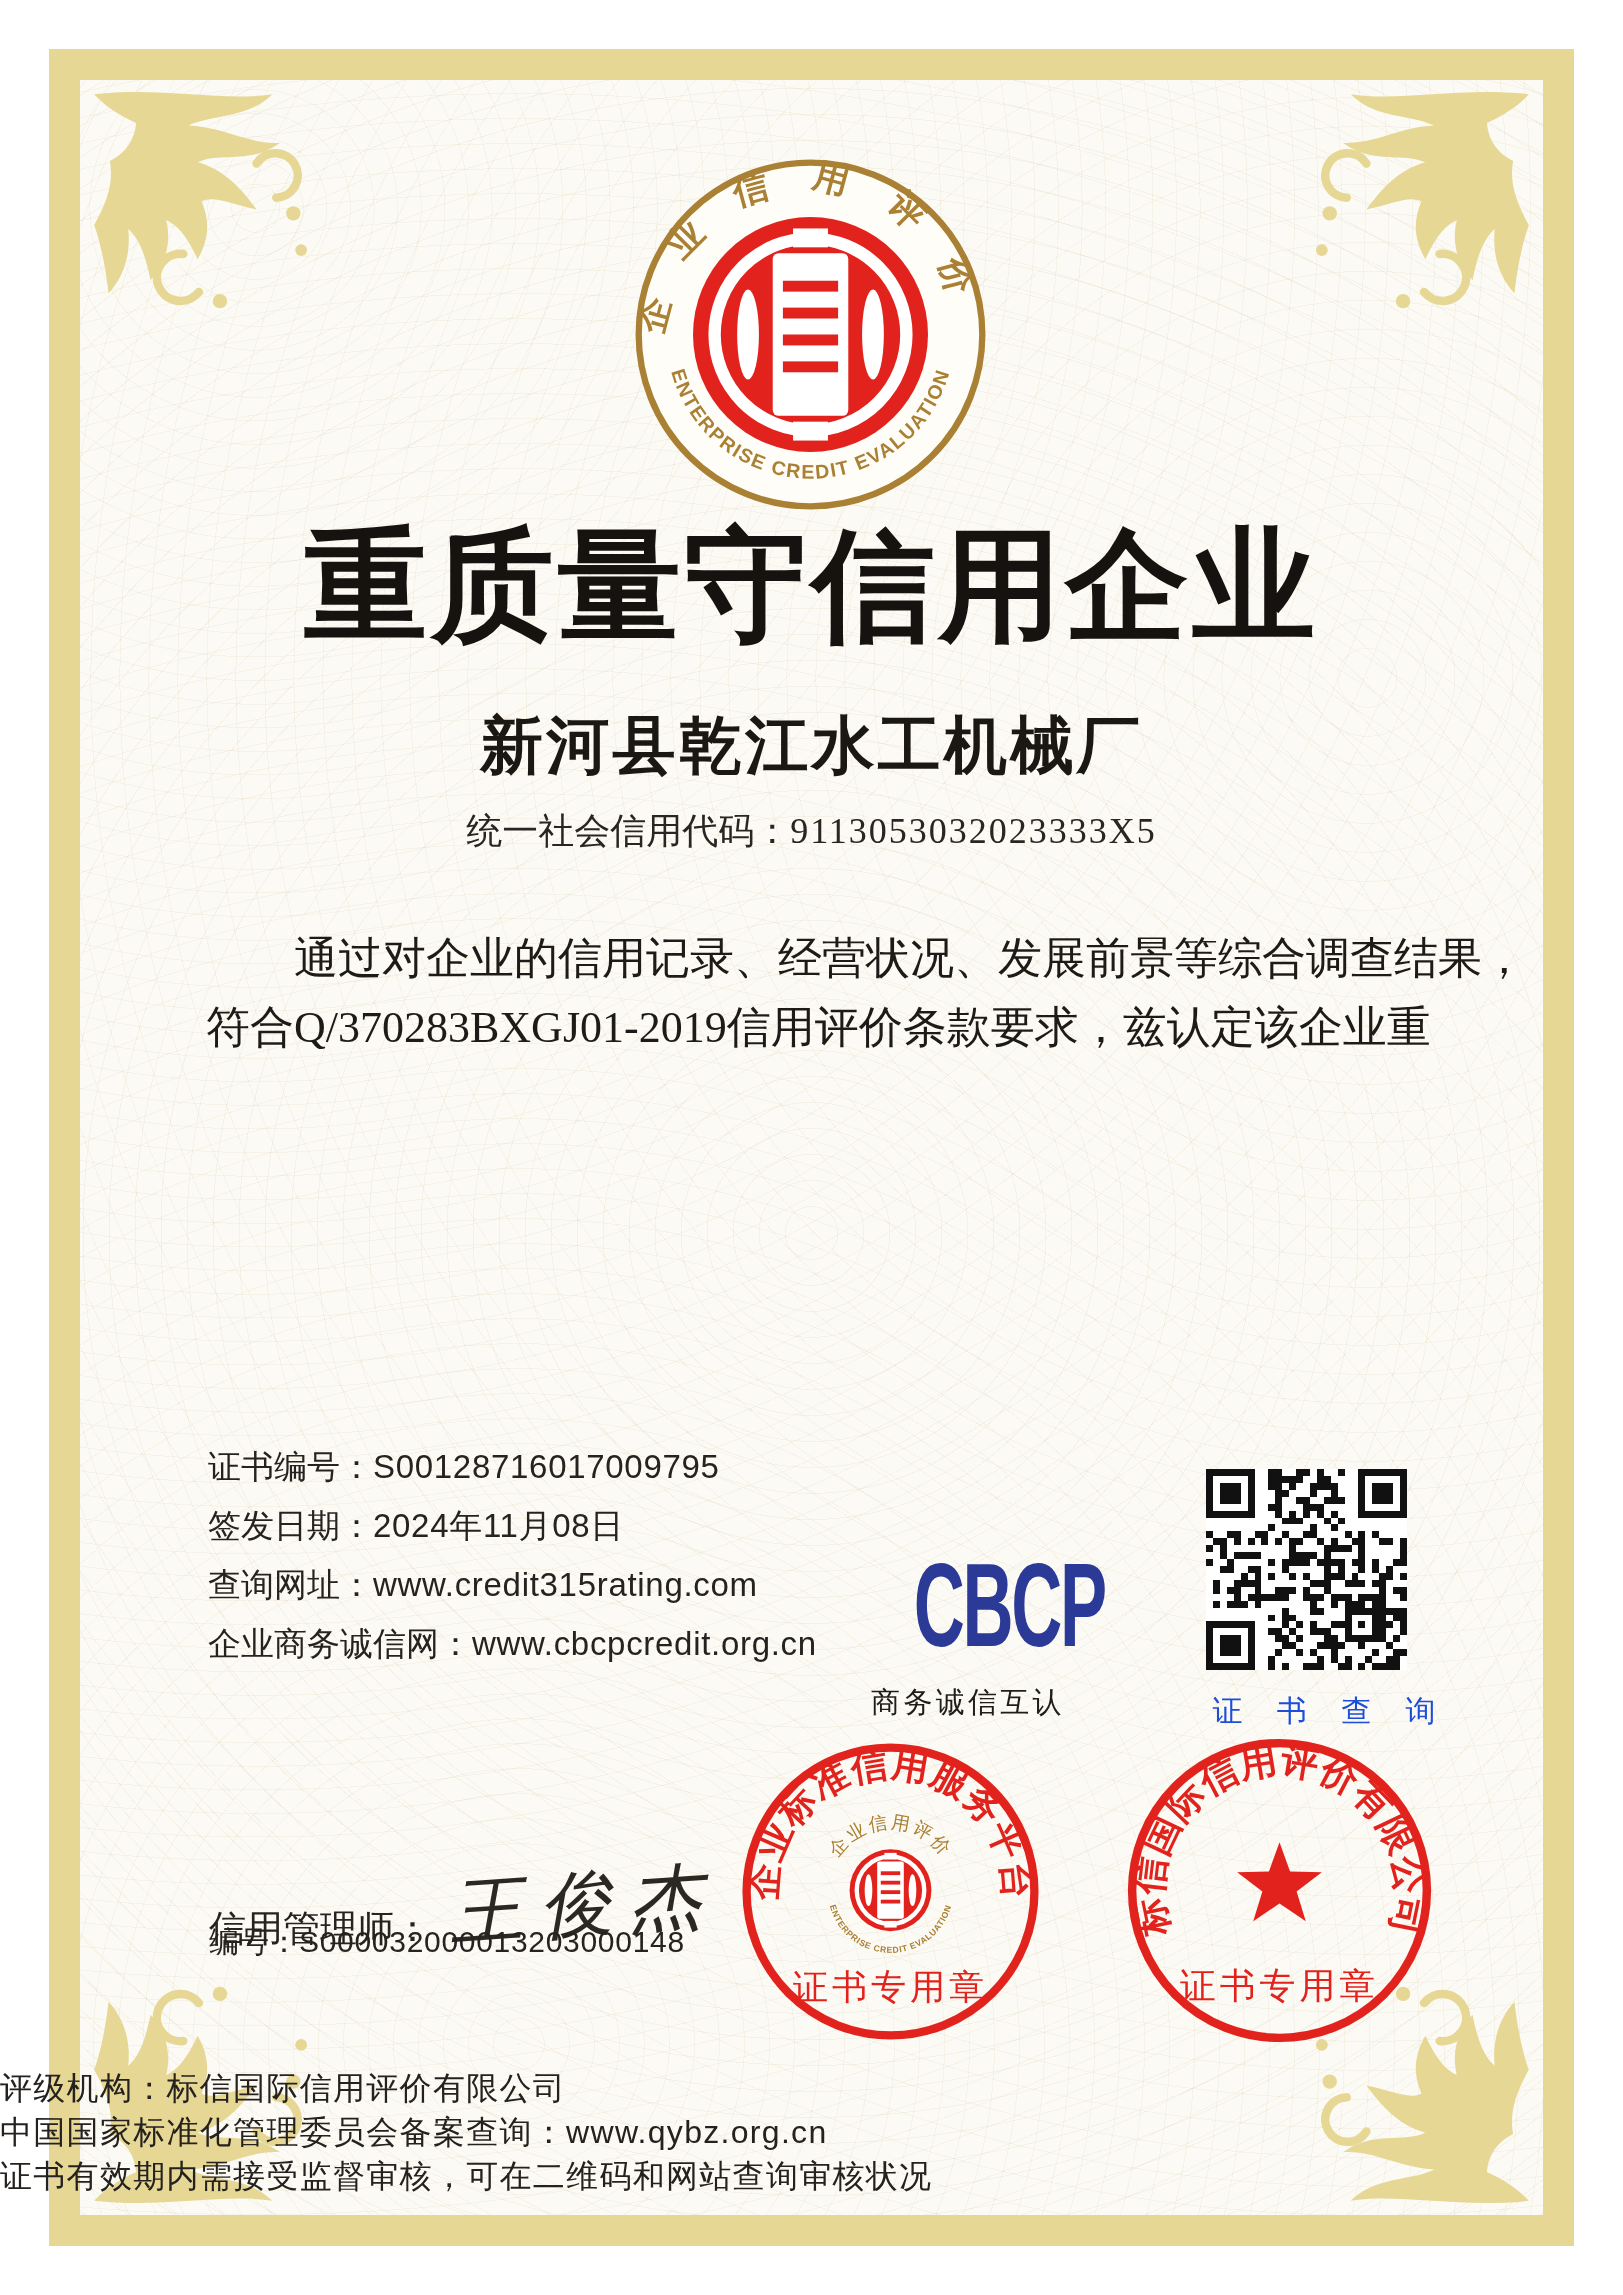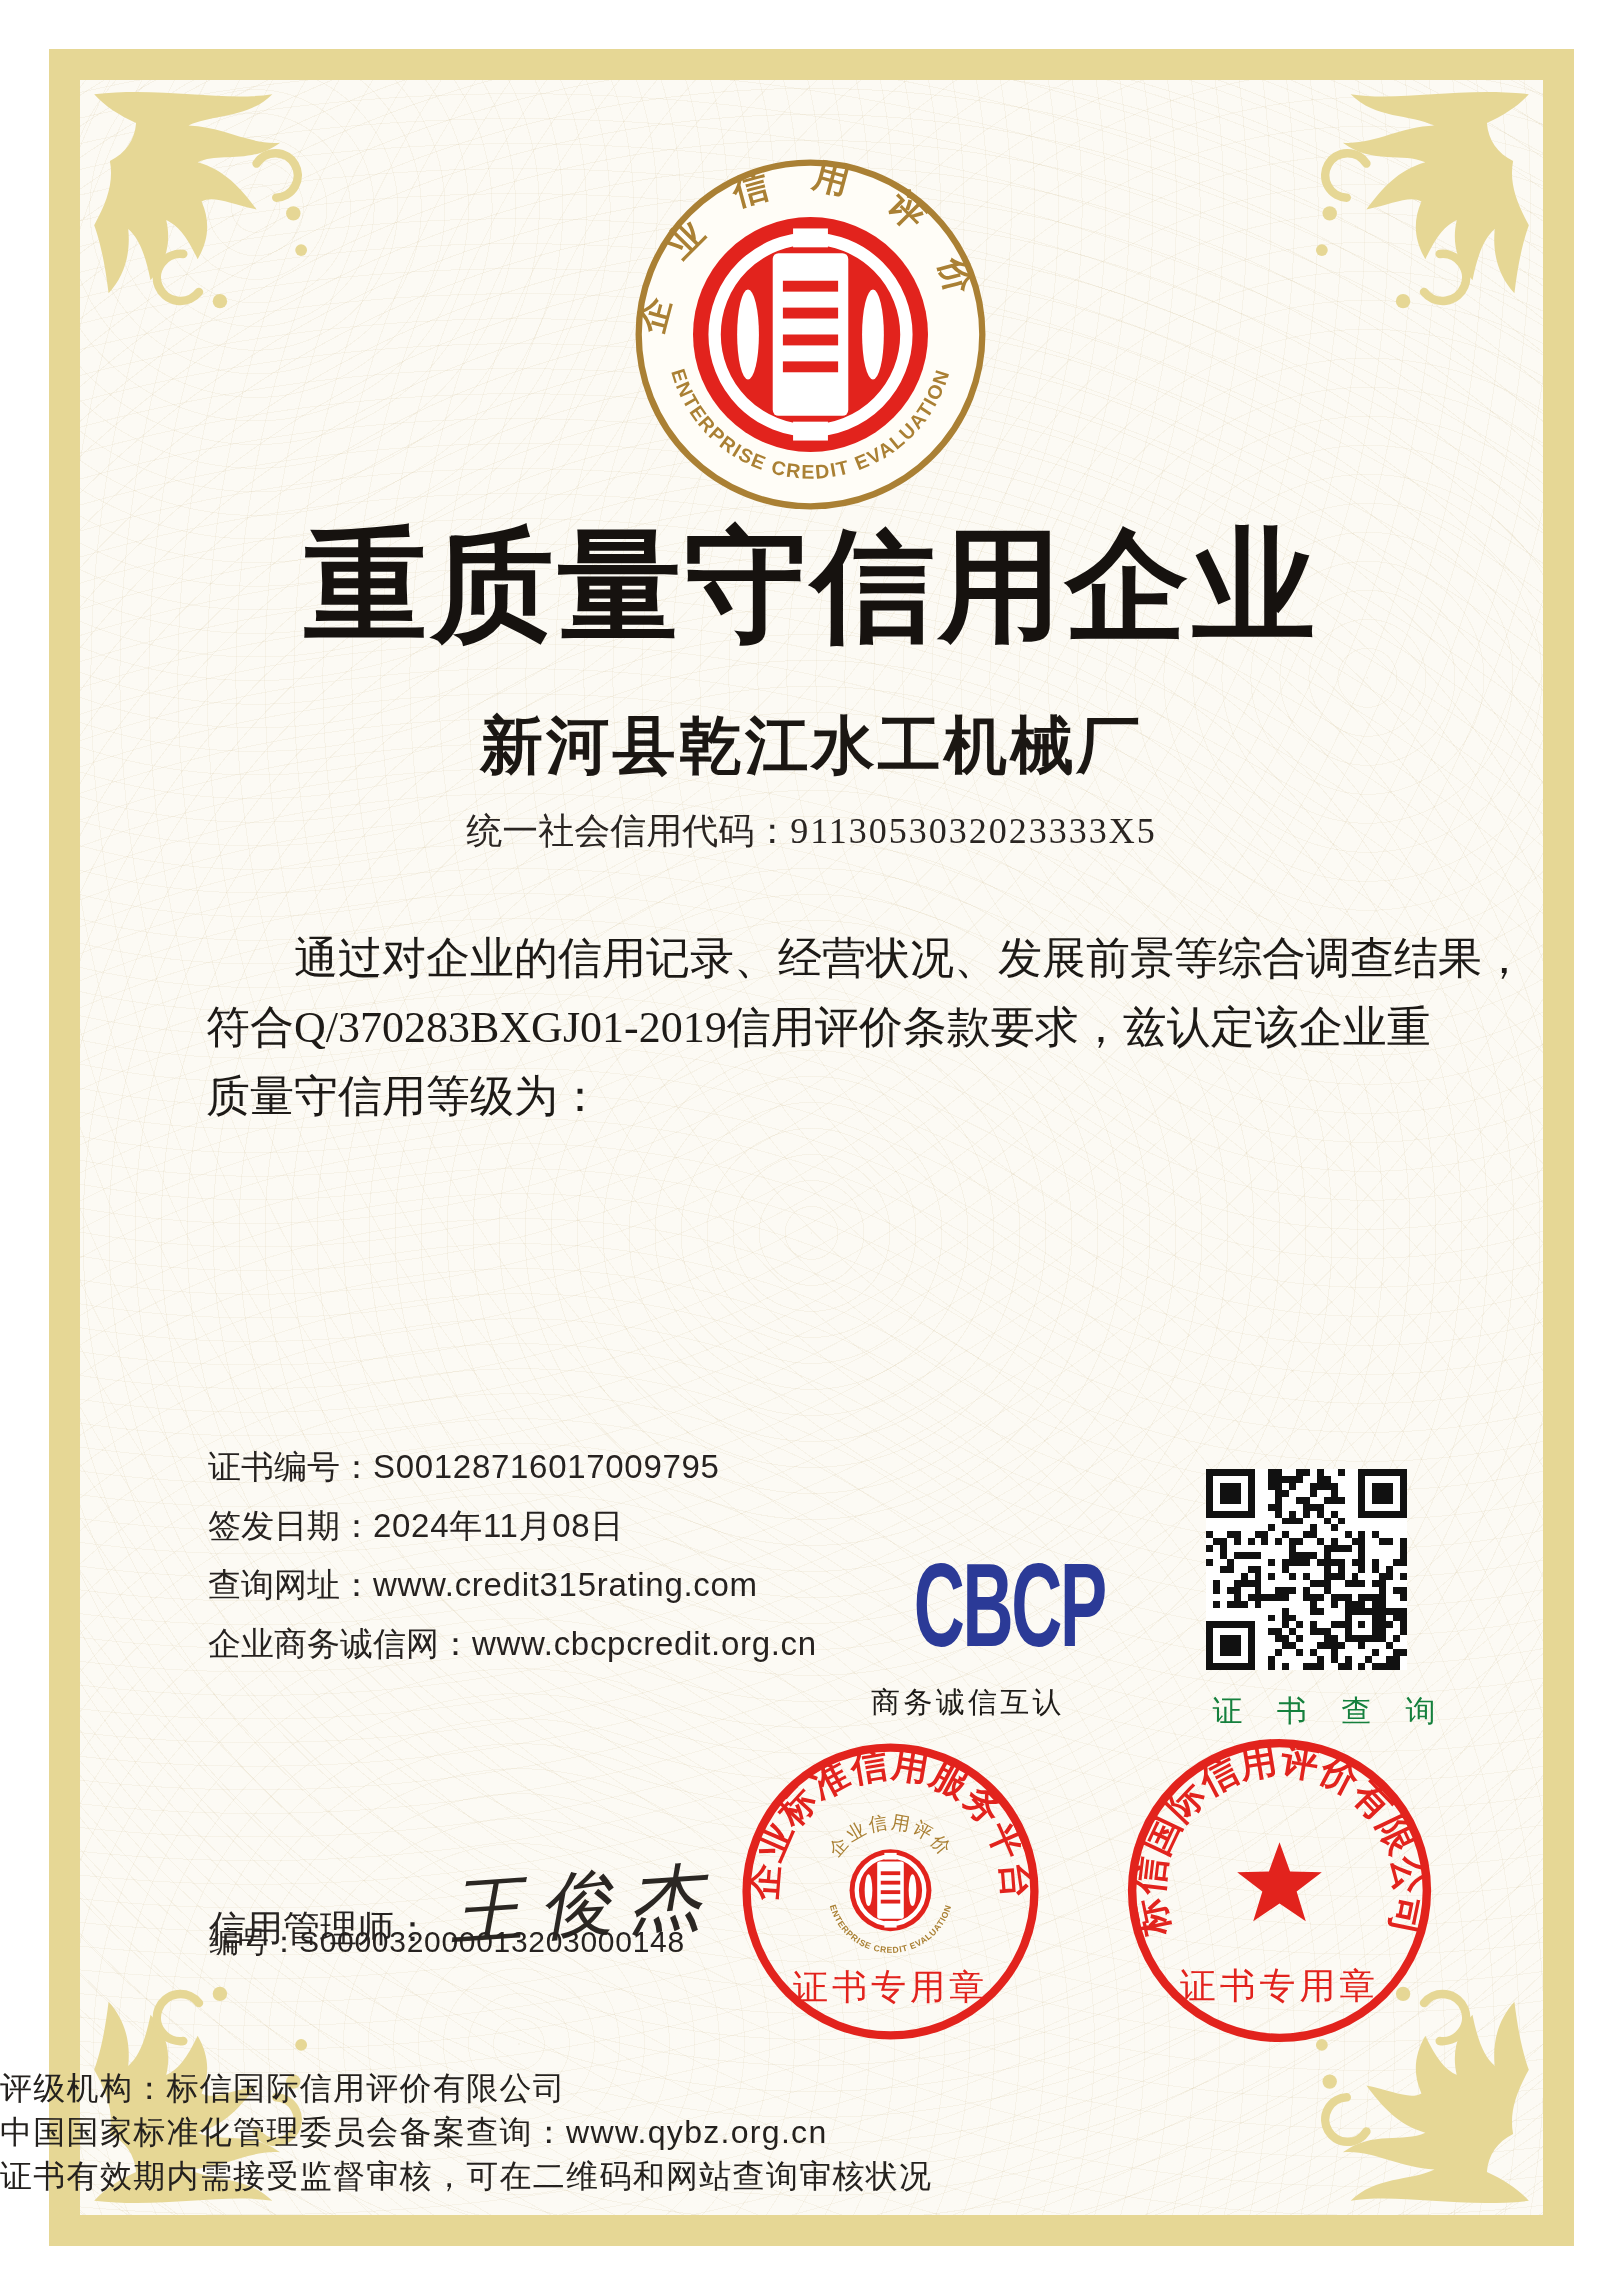--- a/index.html
+++ b/index.html
@@ -79,21 +79,21 @@
 
   .cbcp{position:absolute;left:850px;top:1548px;width:236px;text-align:center;}
   .cbcp .word{
     display:inline-block;font-size:118px;line-height:114px;font-weight:700;
     color:var(--blue);transform:scaleX(0.60);transform-origin:50% 50%;letter-spacing:-3.9px;
   }
   .cbcp .cap{margin-top:21px;font-size:29px;letter-spacing:3.3px;color:#1f1c19;}
 
   .qrblock{position:absolute;left:1206px;top:1469px;width:201px;text-align:center;}
   .qrblock svg{width:201px;height:201px;background:#fff;display:block;}
-  .qrblock .cap{margin-top:21px;font-size:30px;letter-spacing:13px;color:#15803d;white-space:nowrap;margin-left:6.5px;}
+  .qrblock .cap{margin-top:21px;font-size:30px;letter-spacing:13px;color:#1d4ed8;white-space:nowrap;margin-left:6.5px;}
 
   .manager{position:absolute;left:209px;top:1868px;font-size:37px;color:#262220;white-space:nowrap;}
   .signature{
     display:inline-block;font-family:"Liberation Serif","DejaVu Serif",serif;font-style:italic;
     font-size:73px;letter-spacing:17px;color:#2b2723;position:relative;top:-11.8px;margin-left:18.3px;
     transform:rotate(-4deg);
   }
   .serial{position:absolute;left:209px;top:1922px;font-size:30px;color:#262220;white-space:nowrap;}
   .serial .dval{letter-spacing:0.7px;}
 
@@ -182,21 +182,20 @@
 
   <div class="title">重质量守信用企业</div>
   <div class="company">新河县乾江水工机械厂</div>
   <div class="code-line">
     <span>统一社会信用代码：</span><span class="code-value">9113053032023333X5</span>
   </div>
 
   <div class="body-par">
     <div class="bline indent">通过对企业的信用记录、经营状况、发展前景等综合调查结果，</div>
     <div class="bline">符合Q/370283BXGJ01-2019信用评价条款要求，兹认定该企业重</div>
-    <div class="bline">质量守信用等级为：</div>
   </div>
 
 
   <div class="details">
     <div class="drow"><span>证书编号：</span><span class="dval">S00128716017009795</span></div>
     <div class="drow"><span>签发日期：</span><span class="dval">2024年11月08日</span></div>
     <div class="drow"><span>查询网址：</span><span class="dval">www.credit315rating.com</span></div>
     <div class="drow"><span>企业商务诚信网：</span><span class="dval">www.cbcpcredit.org.cn</span></div>
   </div>
 

